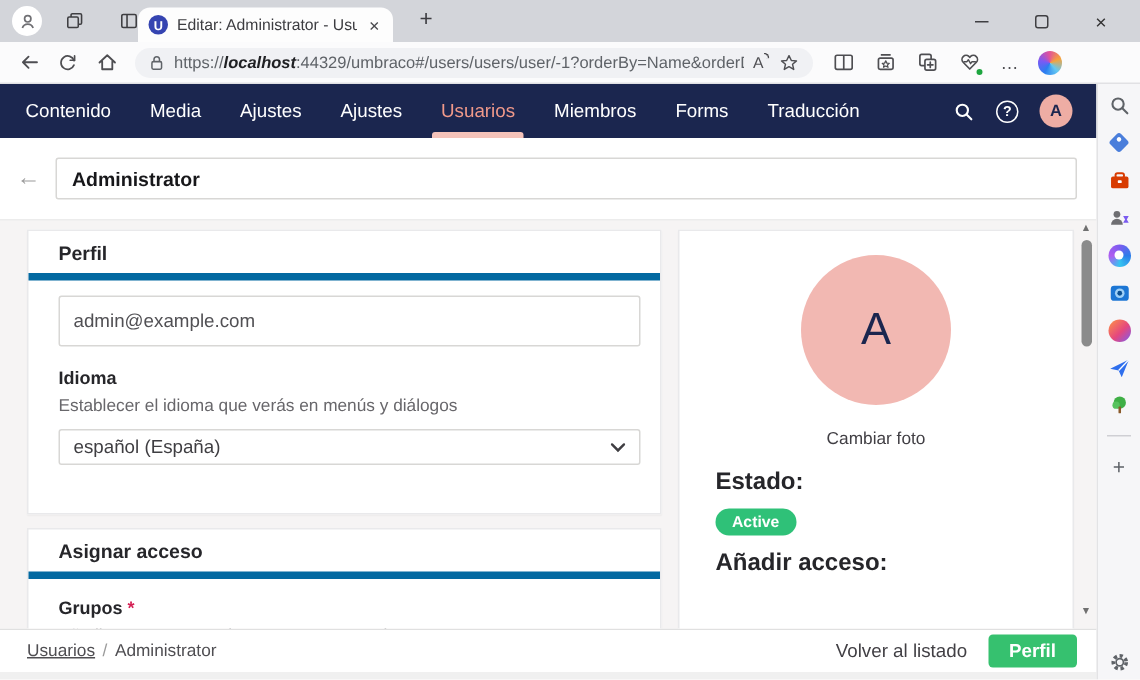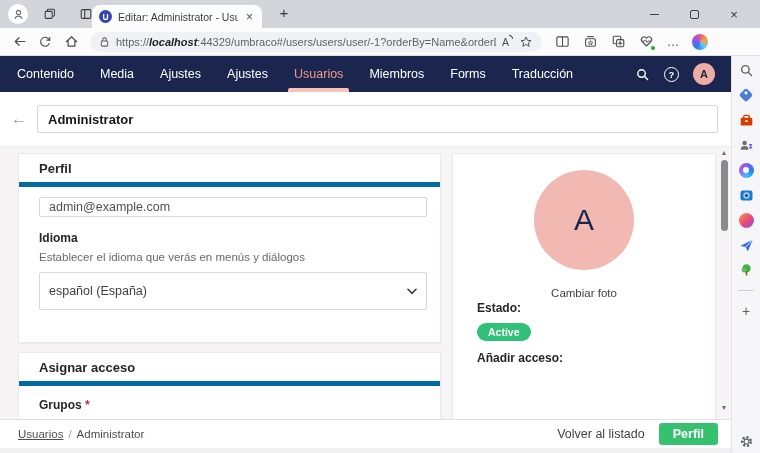--- a/index.html
+++ b/index.html
@@ -65,31 +65,31 @@
   .name-input { flex:1; height:28px; border:1px solid #d8d7d5; border-radius:2px; padding:0 10px; font-size:13px; font-weight:bold; color:#17171a; font-family:"Liberation Sans", sans-serif; outline:none; }
 
   .umb-content { flex:1; background:#f6f4f4; position:relative; overflow:hidden; border-top:1px solid #ececec; }
   .col-left { position:absolute; left:18px; top:6px; width:423px; }
   .col-right { position:absolute; left:452px; top:6px; width:264px; }
   .card { background:#fff; border:1px solid #e9e9eb; box-shadow:0 1px 1px rgba(0,0,0,.04); }
   .card-header { height:33px; display:flex; align-items:center; padding:0 20px; border-bottom:5px solid #0369a1; font-size:13px; font-weight:bold; color:#26262a; }
   .card-body { padding:10px 13px 0 20px; }
   .field-label { font-size:12px; font-weight:bold; color:#26262a; margin:2px 0 6px; }
   .req { color:#d42054; }
-  .text-input { width:100%; height:20px; border:1px solid #d8d7d5; border-radius:2px; padding:0 9px; font-size:12.5px; color:#515054; font-family:"Liberation Sans", sans-serif; outline:none; background:#fff; }
+  .text-input { width:100%; height:34px; border:1px solid #d8d7d5; border-radius:2px; padding:0 9px; font-size:12.5px; color:#515054; font-family:"Liberation Sans", sans-serif; outline:none; background:#fff; }
   .help-text { font-size:11.5px; color:#68676b; margin:1px 0 9px; }
-  .select-box { height:38px; border:1px solid #d8d7d5; border-radius:2px; background:#fff; display:flex; align-items:center; justify-content:space-between; padding:0 9px; font-size:12.5px; color:#3f3e42; cursor:pointer; }
+  .select-box { height:24px; border:1px solid #d8d7d5; border-radius:2px; background:#fff; display:flex; align-items:center; justify-content:space-between; padding:0 9px; font-size:12.5px; color:#3f3e42; cursor:pointer; }
   .card-perfil { height:190px; margin-bottom:9px; }
   .mt14 { margin-top:14px; }
   .card-access { height:96px; }
   .card-user { height:290px; }
   .big-avatar { width:100px; height:100px; border-radius:50%; background:#f2b8b2; color:#1b264f; font-size:30px; display:flex; align-items:center; justify-content:center; margin:16px auto 0; }
   .change-photo { text-align:center; font-size:11.5px; color:#413f44; margin-top:17px; cursor:pointer; }
   .pwd-btn { margin:22px 24px 0; height:23px; background:#1b264f; color:#fff; font-size:12.5px; border:none; border-radius:3px; width:calc(100% - 48px); display:flex; align-items:center; justify-content:center; cursor:pointer; font-family:"Liberation Sans", sans-serif; }
-  .side-label { margin:2px 24px 0; font-size:12px; font-weight:bold; color:#26262a; }
+  .side-label { margin:14px 24px 0; font-size:16px; font-weight:bold; color:#26262a; }
   .badge { display:inline-block; margin:8px 0 0 24px; background:#2fc178; color:#fff; font-size:10.5px; font-weight:bold; padding:3px 11px; border-radius:10px; }
 
   .v-scrollbar { position:absolute; top:2px; bottom:7px; right:2px; width:10px; display:flex; flex-direction:column; align-items:center; }
   .scroll-arrow { font-size:7px; color:#707070; line-height:8px; }
   .scroll-thumb { width:7px; height:71px; background:#8b8b8b; border-radius:4px; margin-top:3px; }
   .scroll-spacer { flex:1; }
 
   .umb-footer { height:29px; background:#fff; border-top:1px solid #e0e0e0; display:flex; align-items:center; padding:0 13px 0 18px; flex:0 0 auto; }
   .crumbs { font-size:11.5px; color:#4f4e52; display:flex; gap:5px; align-items:center; }
   .crumb-link { text-decoration:underline; cursor:pointer; }

